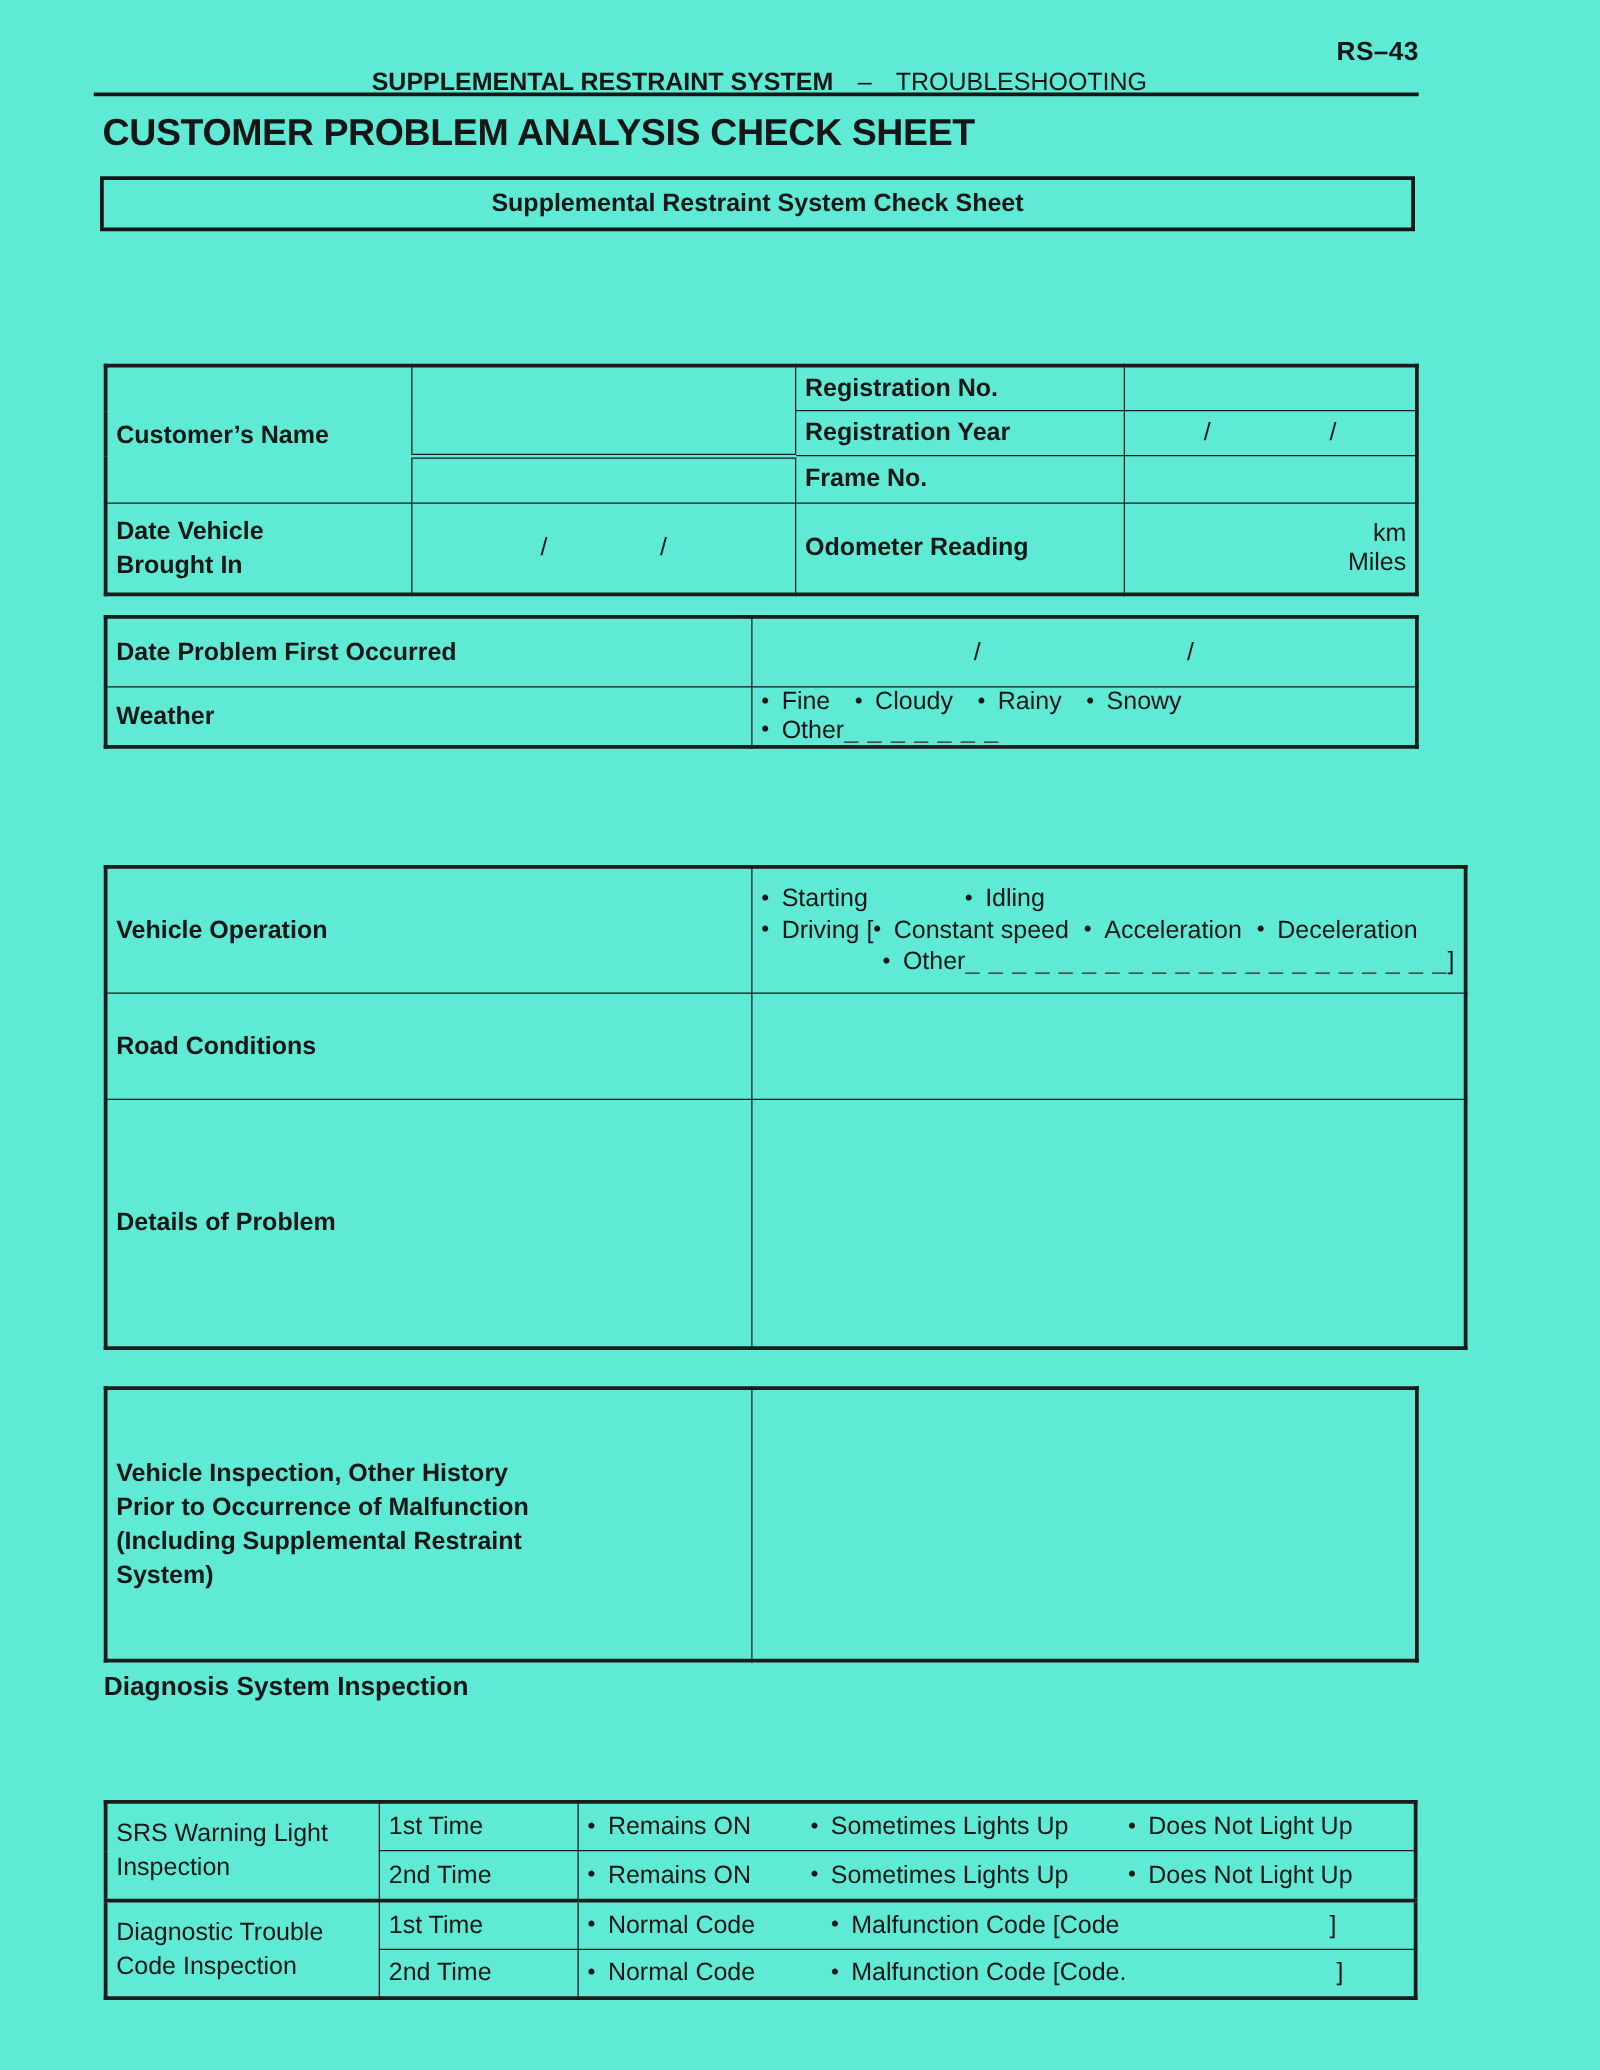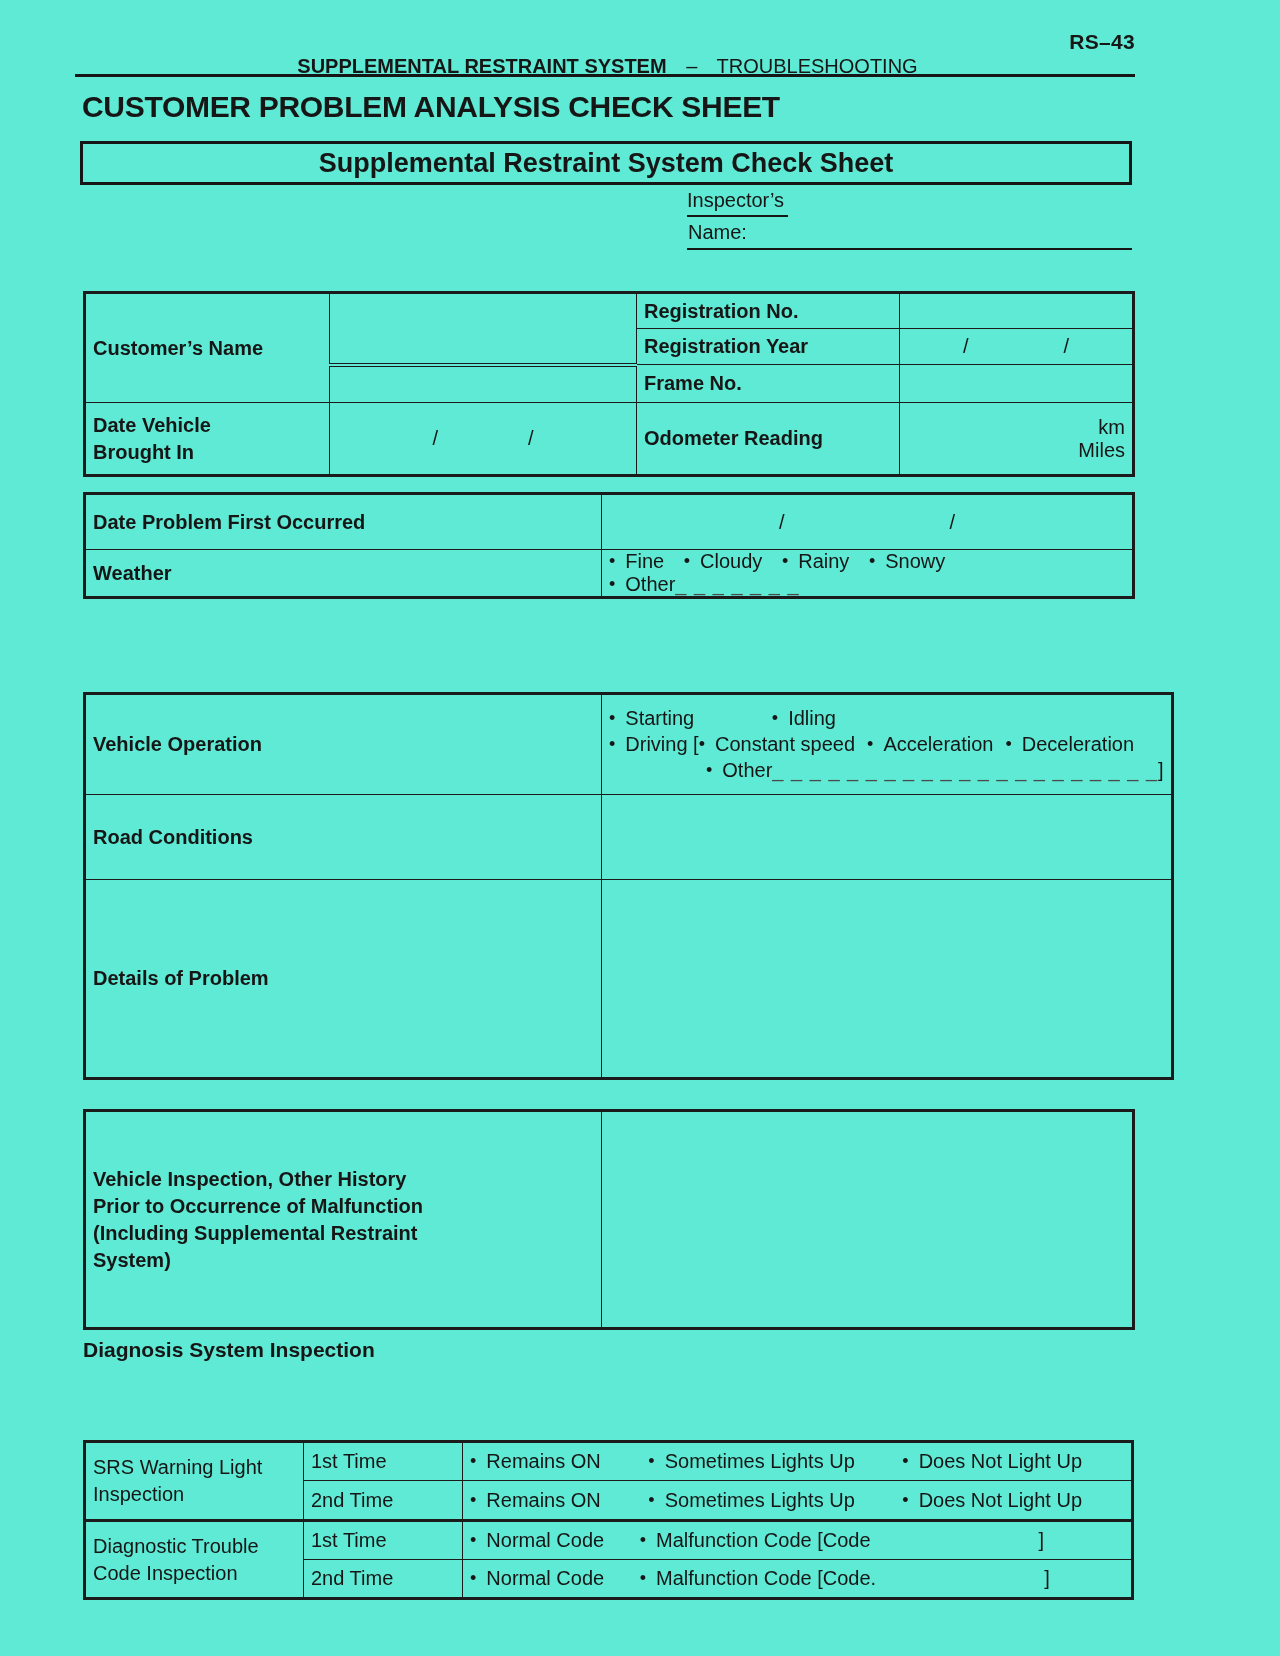--- a/index.html
+++ b/index.html
@@ -27,21 +27,21 @@
     background:#161616;
   }
   .main-title{
     position:absolute;top:90px;left:82px;
     font-size:30px;font-weight:bold;letter-spacing:-.3px;
   }
   .sheet-title-box{
     position:absolute;top:141px;left:80px;width:1046px;height:38px;
     border:3px solid #161616;
     text-align:center;line-height:38px;
-    font-size:27px;font-weight:bold;
+    font-size:20px;font-weight:bold;
   }
   .inspector{
     position:absolute;top:189px;left:687px;width:445px;
     font-size:20px;
   }
   .inspector .insp-line1{display:inline-block;border-bottom:2px solid #161616;padding:0 4px 3px 0;}
   .inspector .insp-line2{margin-top:4px;border-bottom:2px solid #161616;padding:0 0 4px 1px;}
   
   table.t{
     position:absolute;left:83px;
@@ -82,21 +82,21 @@
   
   .diag-heading{
     position:absolute;top:1338px;left:83px;
     font-size:21px;font-weight:bold;
   }
   .t5{top:1440px;left:84px;}
   .t5 td{font-size:20px;}
   .t5 .group-lbl{line-height:27px;white-space:pre-line;}
   .t5 tr.grp td{border-top:3px solid #1b1b1b;}
   .d-opt{margin-right:42px;}
-  .d-opt2{margin-right:30px;}
+  .d-opt2{margin-right:55px;}
   .code-blank{display:inline-block;width:168px;}
 </style>
 </head>
 <body>
 
 <div class="page">
 
   <div class="rs-number">RS–43</div>
   <div class="section-header">
     <span class="b">SUPPLEMENTAL RESTRAINT SYSTEM</span>
@@ -104,26 +104,20 @@
     <span>TROUBLESHOOTING</span>
   </div>
   <div class="top-rule"></div>
 
   <div class="main-title">CUSTOMER PROBLEM ANALYSIS CHECK SHEET</div>
 
   <div class="sheet-title-box">
     <span>Supplemental Restraint System Check Sheet</span>
   </div>
 
-  <div class="inspector">
-    <div><span class="insp-line1">Inspector’s</span></div>
-    <div class="insp-line2">
-      <span>Name:</span>
-    </div>
-  </div>
 
   <table class="t t1">
     <colgroup>
         <col style="width:245px">
         <col style="width:307px">
         <col style="width:263px">
         <col style="width:234px">
       </colgroup>
     <tbody>
         <tr style="height:36px">

